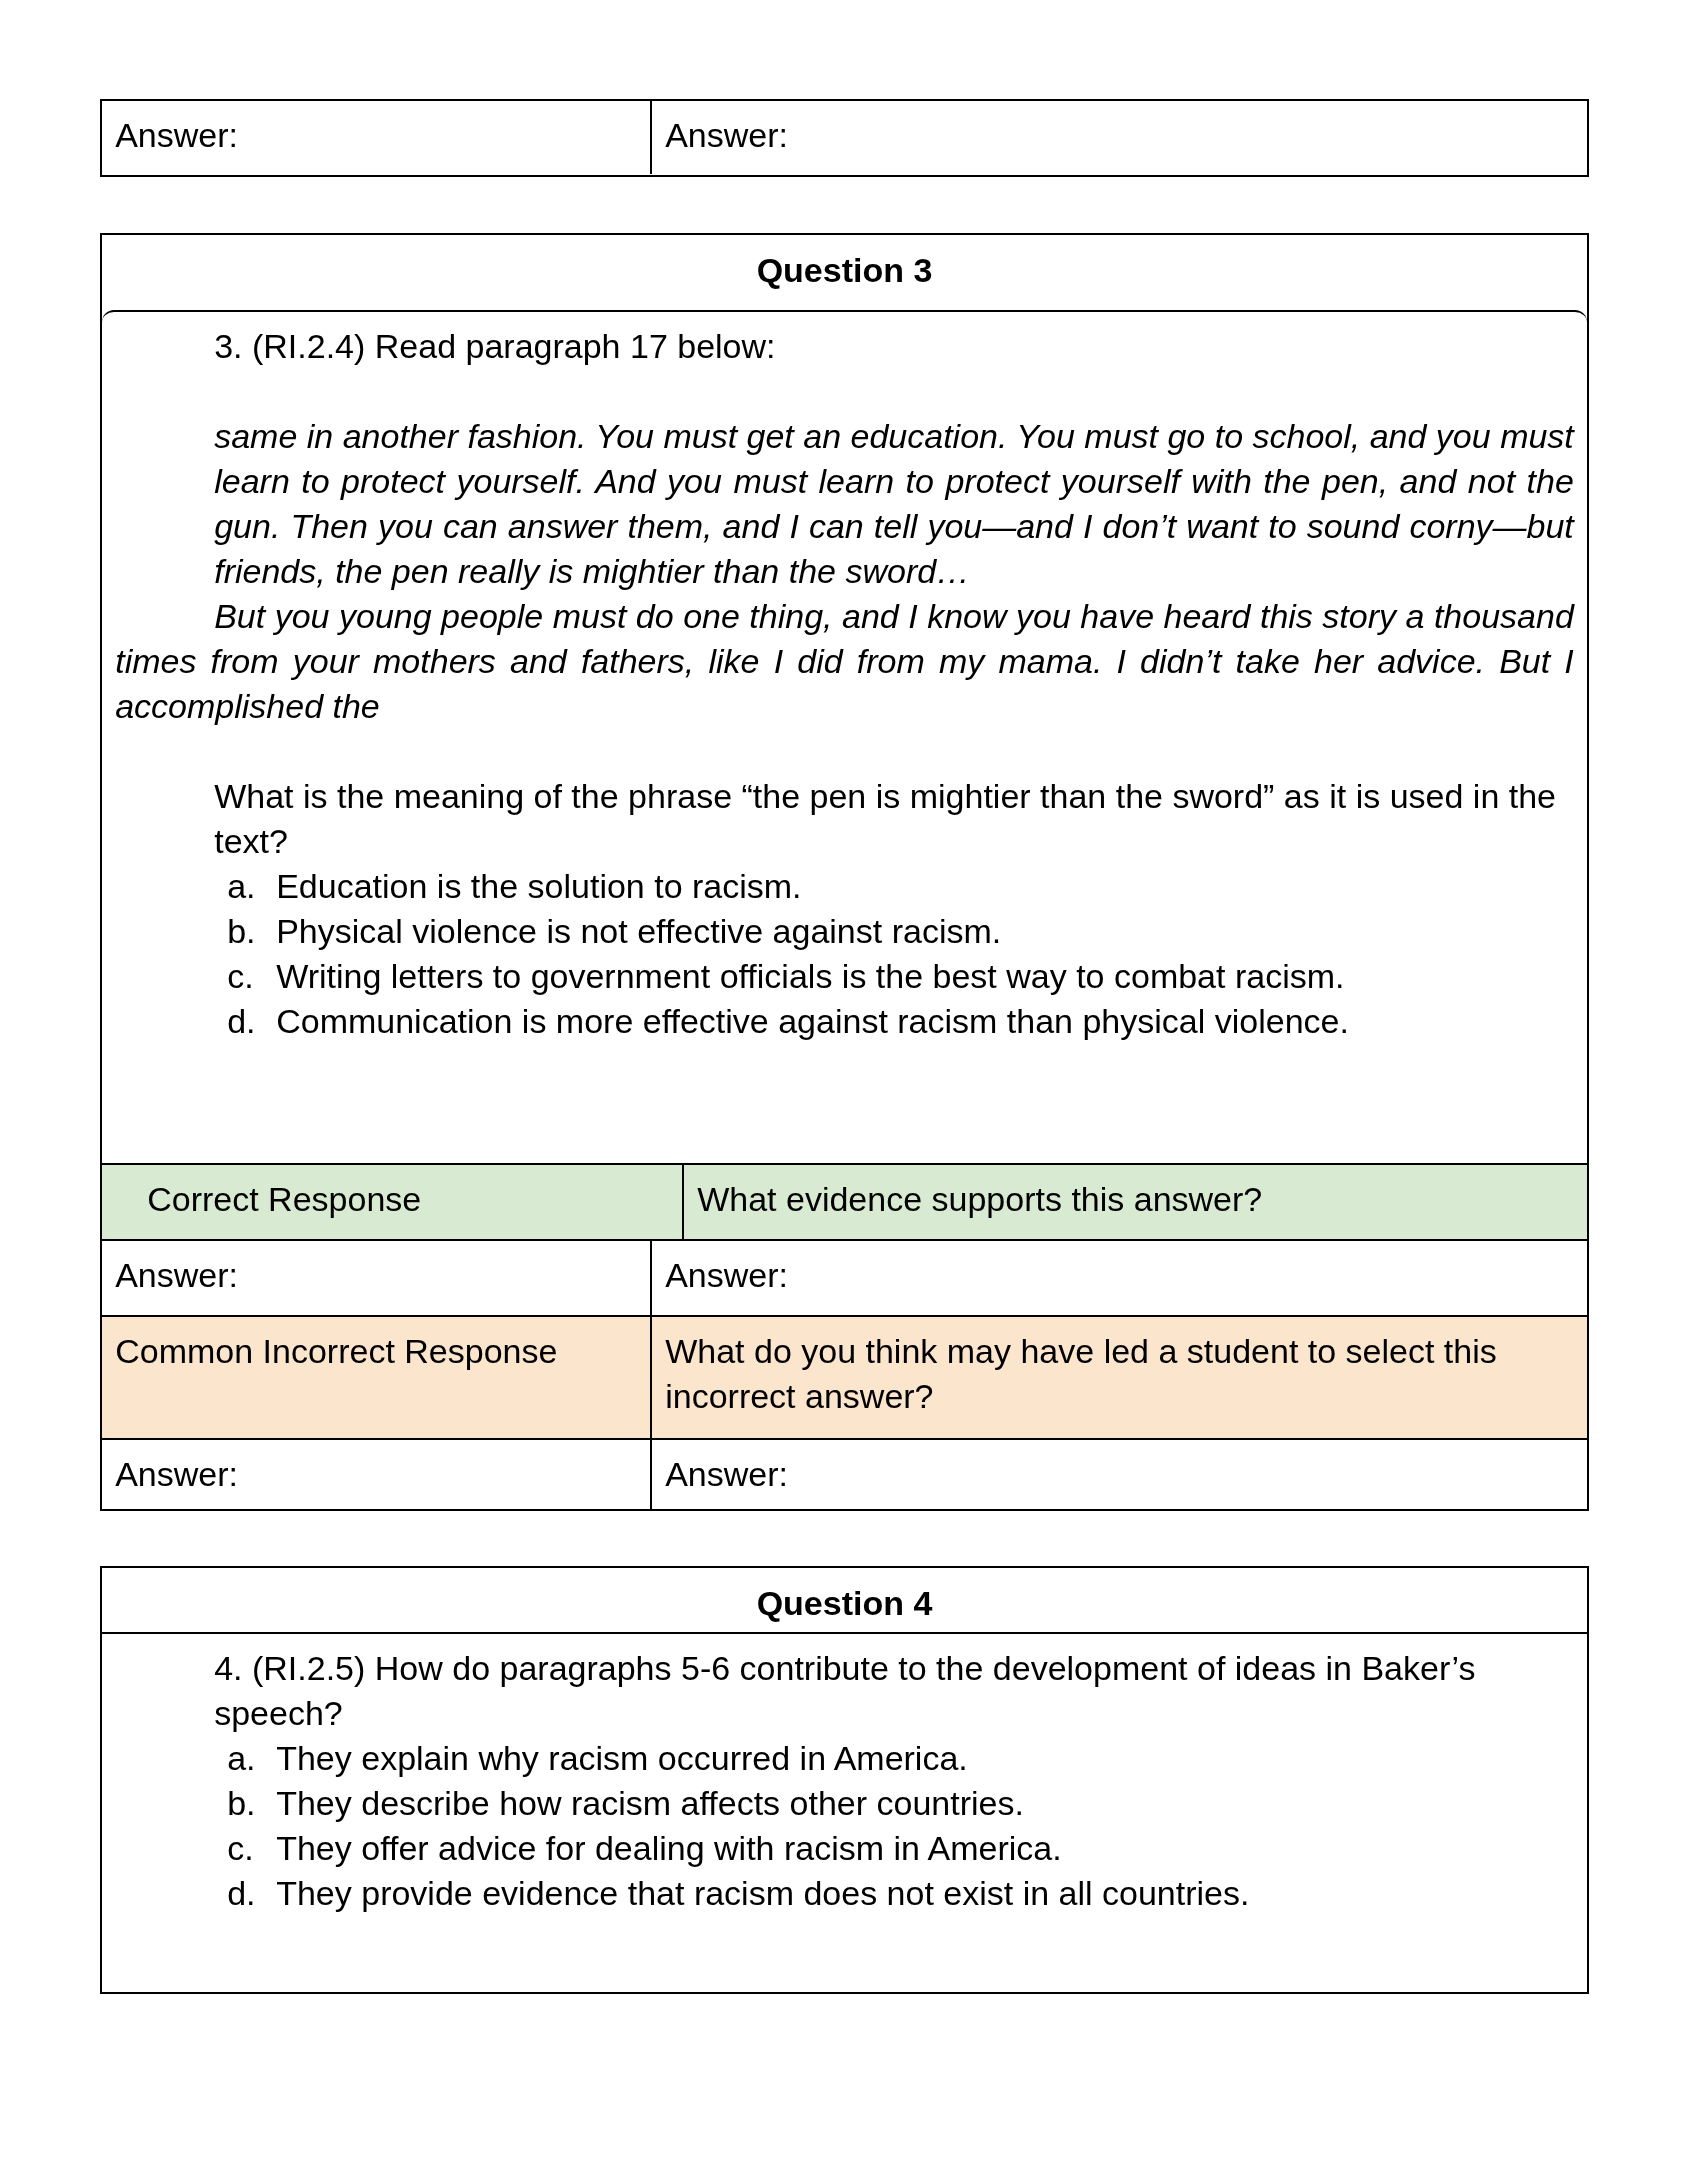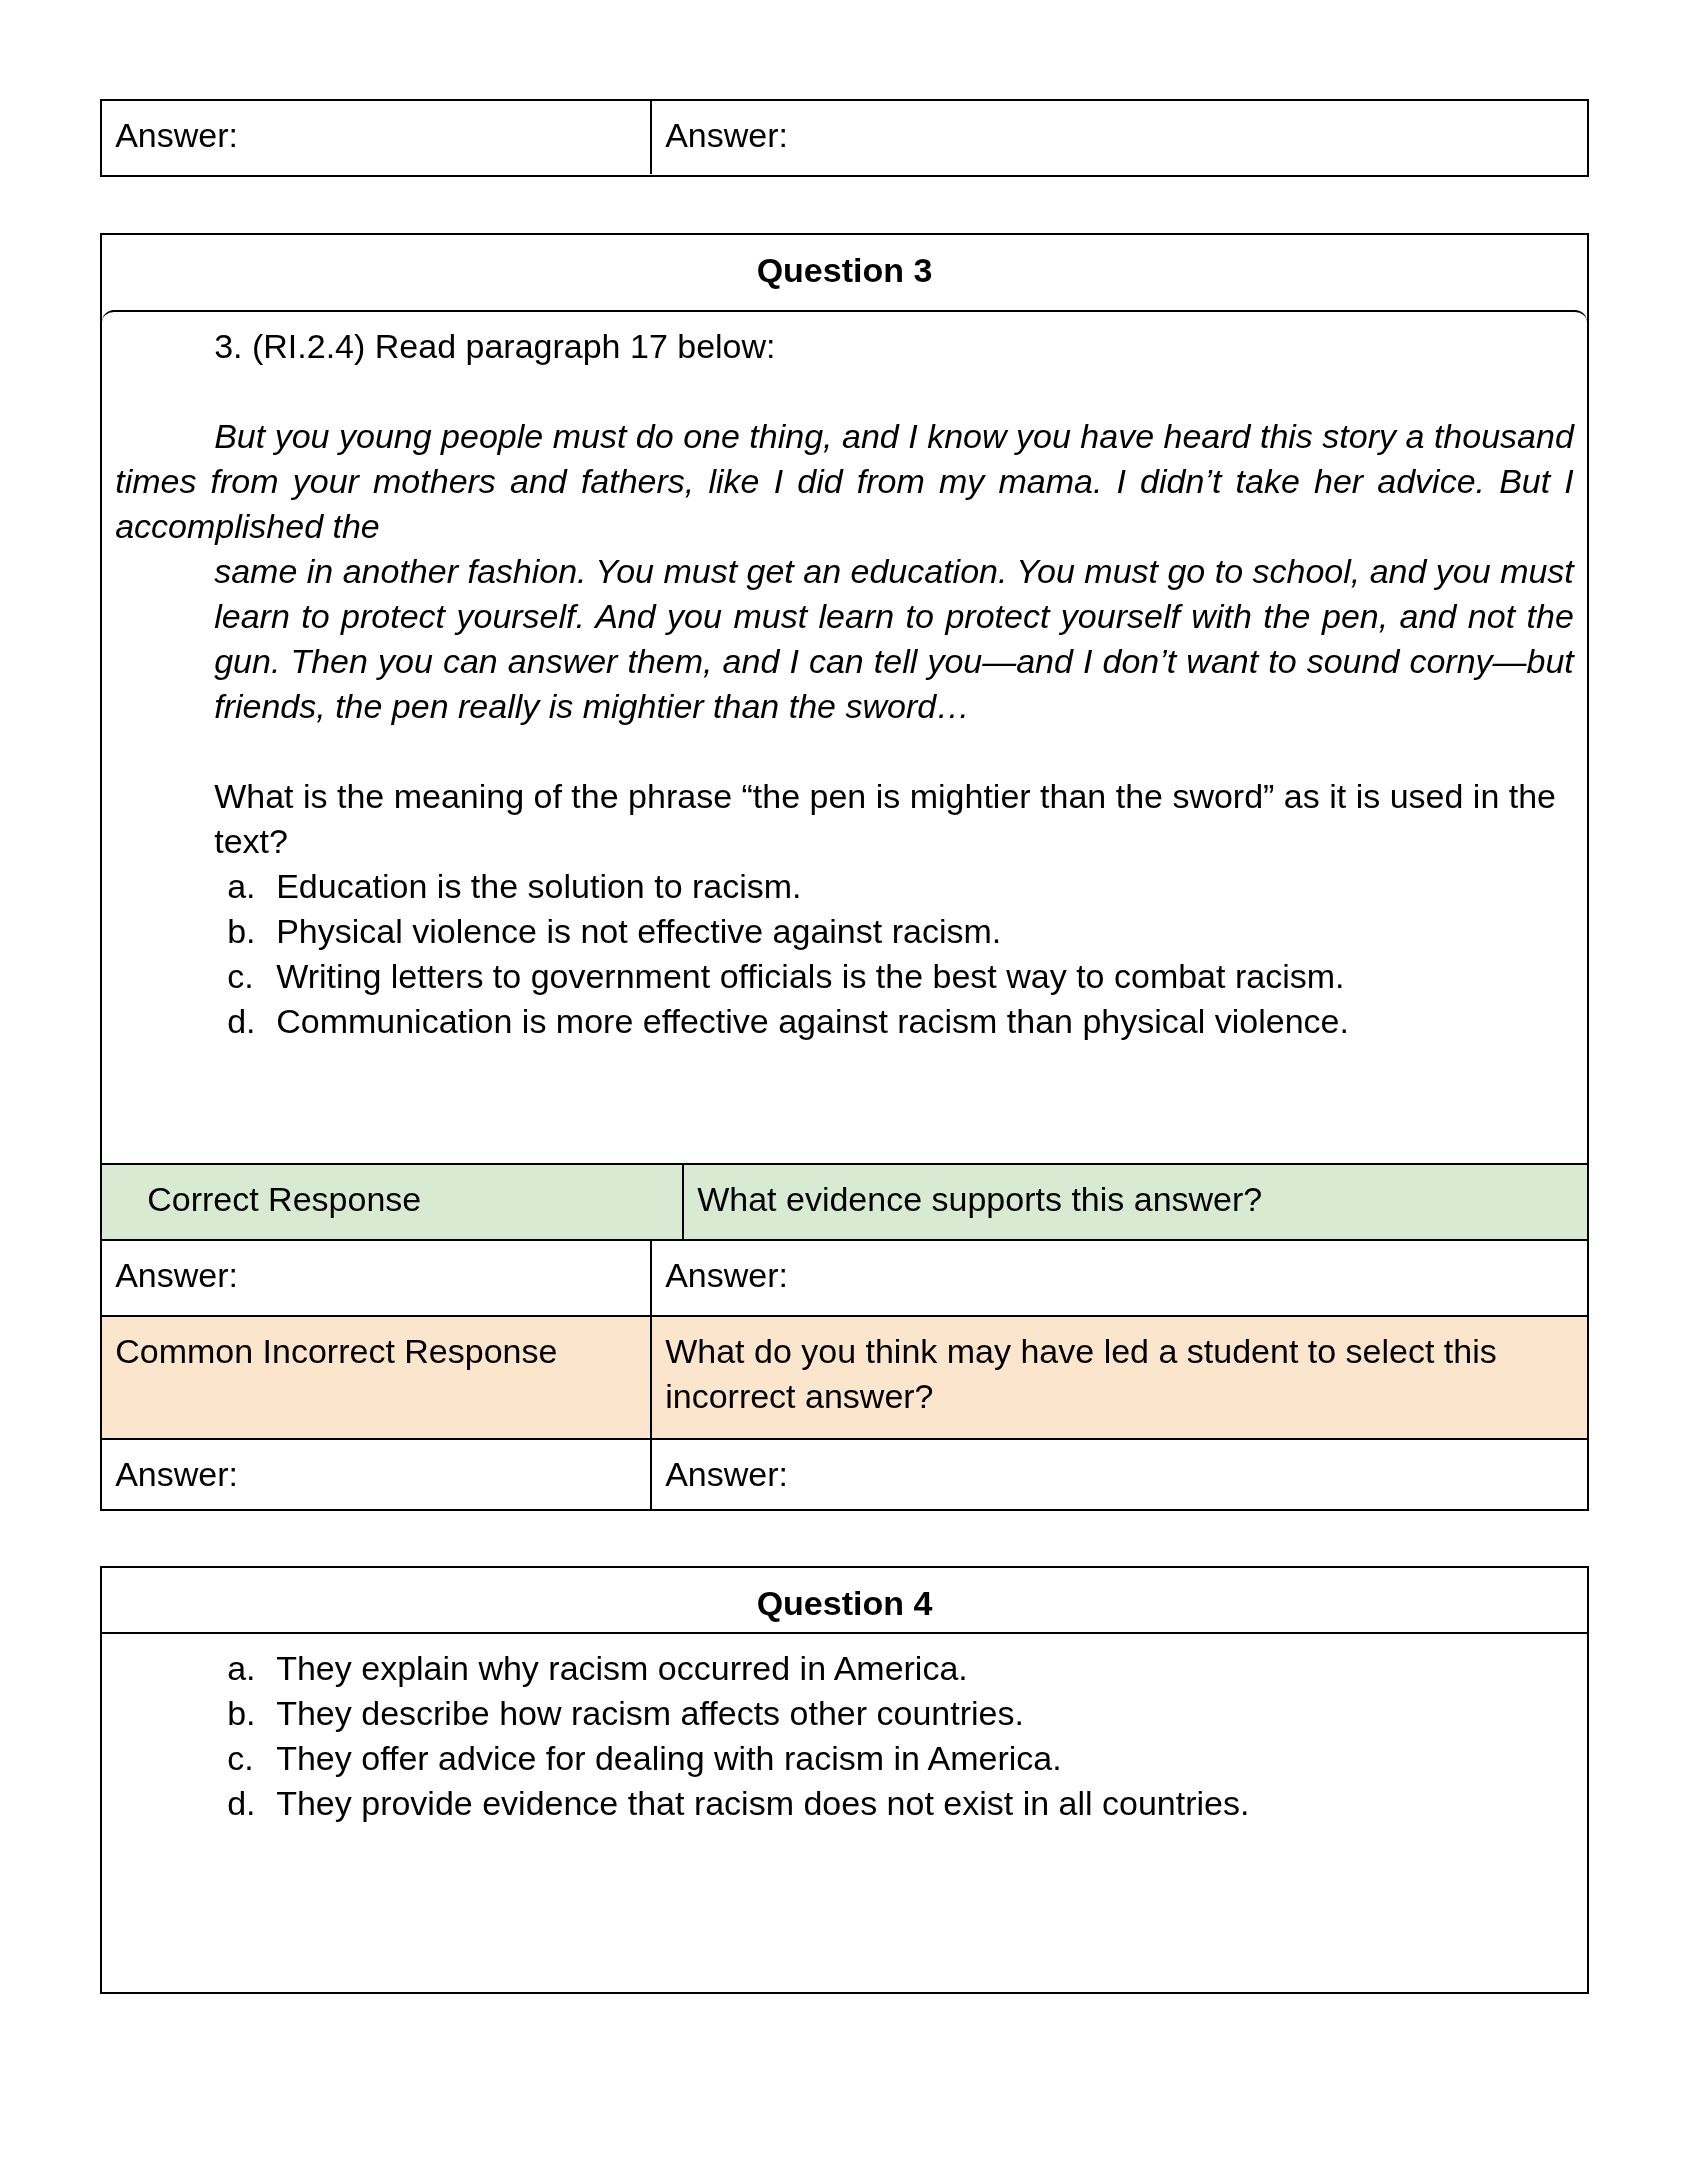--- a/index.html
+++ b/index.html
@@ -34,22 +34,22 @@
 </div>
 
 <div class="tbl" style="top:233px; height:1278px;">
   <div class="row" style="height:75px;">
     <div class="hdr">Question 3</div>
   </div>
   <div class="row" style="height:853px;border-radius:12px;">
     <div class="content">
       <div class="indent">3. (RI.2.4) Read paragraph 17 below:</div>
       <div class="gap"></div>
+      <div class="ital indent">same in another fashion. You must get an education. You must go to school, and you must learn to protect yourself. And you must learn to protect yourself with the pen, and not the gun. Then you can answer them, and I can tell you—and I don’t want to sound corny—but friends, the pen really is mightier than the sword…</div>
       <div class="ital first-indent">But you young people must do one thing, and I know you have heard this story a thousand times from your mothers and fathers, like I did from my mama. I didn’t take her advice. But I accomplished the</div>
-      <div class="ital indent">same in another fashion. You must get an education. You must go to school, and you must learn to protect yourself. And you must learn to protect yourself with the pen, and not the gun. Then you can answer them, and I can tell you—and I don’t want to sound corny—but friends, the pen really is mightier than the sword…</div>
       <div class="gap"></div>
       <div class="bold indent">What is the meaning of the phrase “the pen is mightier than the sword” as it is used in the text?</div>
       <ul class="opts">
         <li><span class="lt">a.</span><span>Education is the solution to racism.</span></li>
         <li><span class="lt">b.</span><span>Physical violence is not effective against racism.</span></li>
         <li><span class="lt">c.</span><span>Writing letters to government officials is the best way to combat racism.</span></li>
         <li><span class="lt">d.</span><span>Communication is more effective against racism than physical violence.</span></li>
       </ul>
     </div>
   </div>
@@ -70,20 +70,21 @@
     <div class="cell c2">Answer:</div>
   </div>
 </div>
 
 <div class="tbl" style="top:1566px; height:428px;">
   <div class="row" style="height:64px;">
     <div class="hdr">Question 4</div>
   </div>
   <div class="row" style="height:347px;">
     <div class="content">
+      <div class="indent">4. (RI.2.5) How do paragraphs 5-6 contribute to the development of ideas in Baker’s speech?</div>
       <ul class="opts">
         <li><span class="lt">a.</span><span>They explain why racism occurred in America.</span></li>
         <li><span class="lt">b.</span><span>They describe how racism affects other countries.</span></li>
         <li><span class="lt">c.</span><span>They offer advice for dealing with racism in America.</span></li>
         <li><span class="lt">d.</span><span>They provide evidence that racism does not exist in all countries.</span></li>
       </ul>
     </div>
   </div>
 </div>
 

